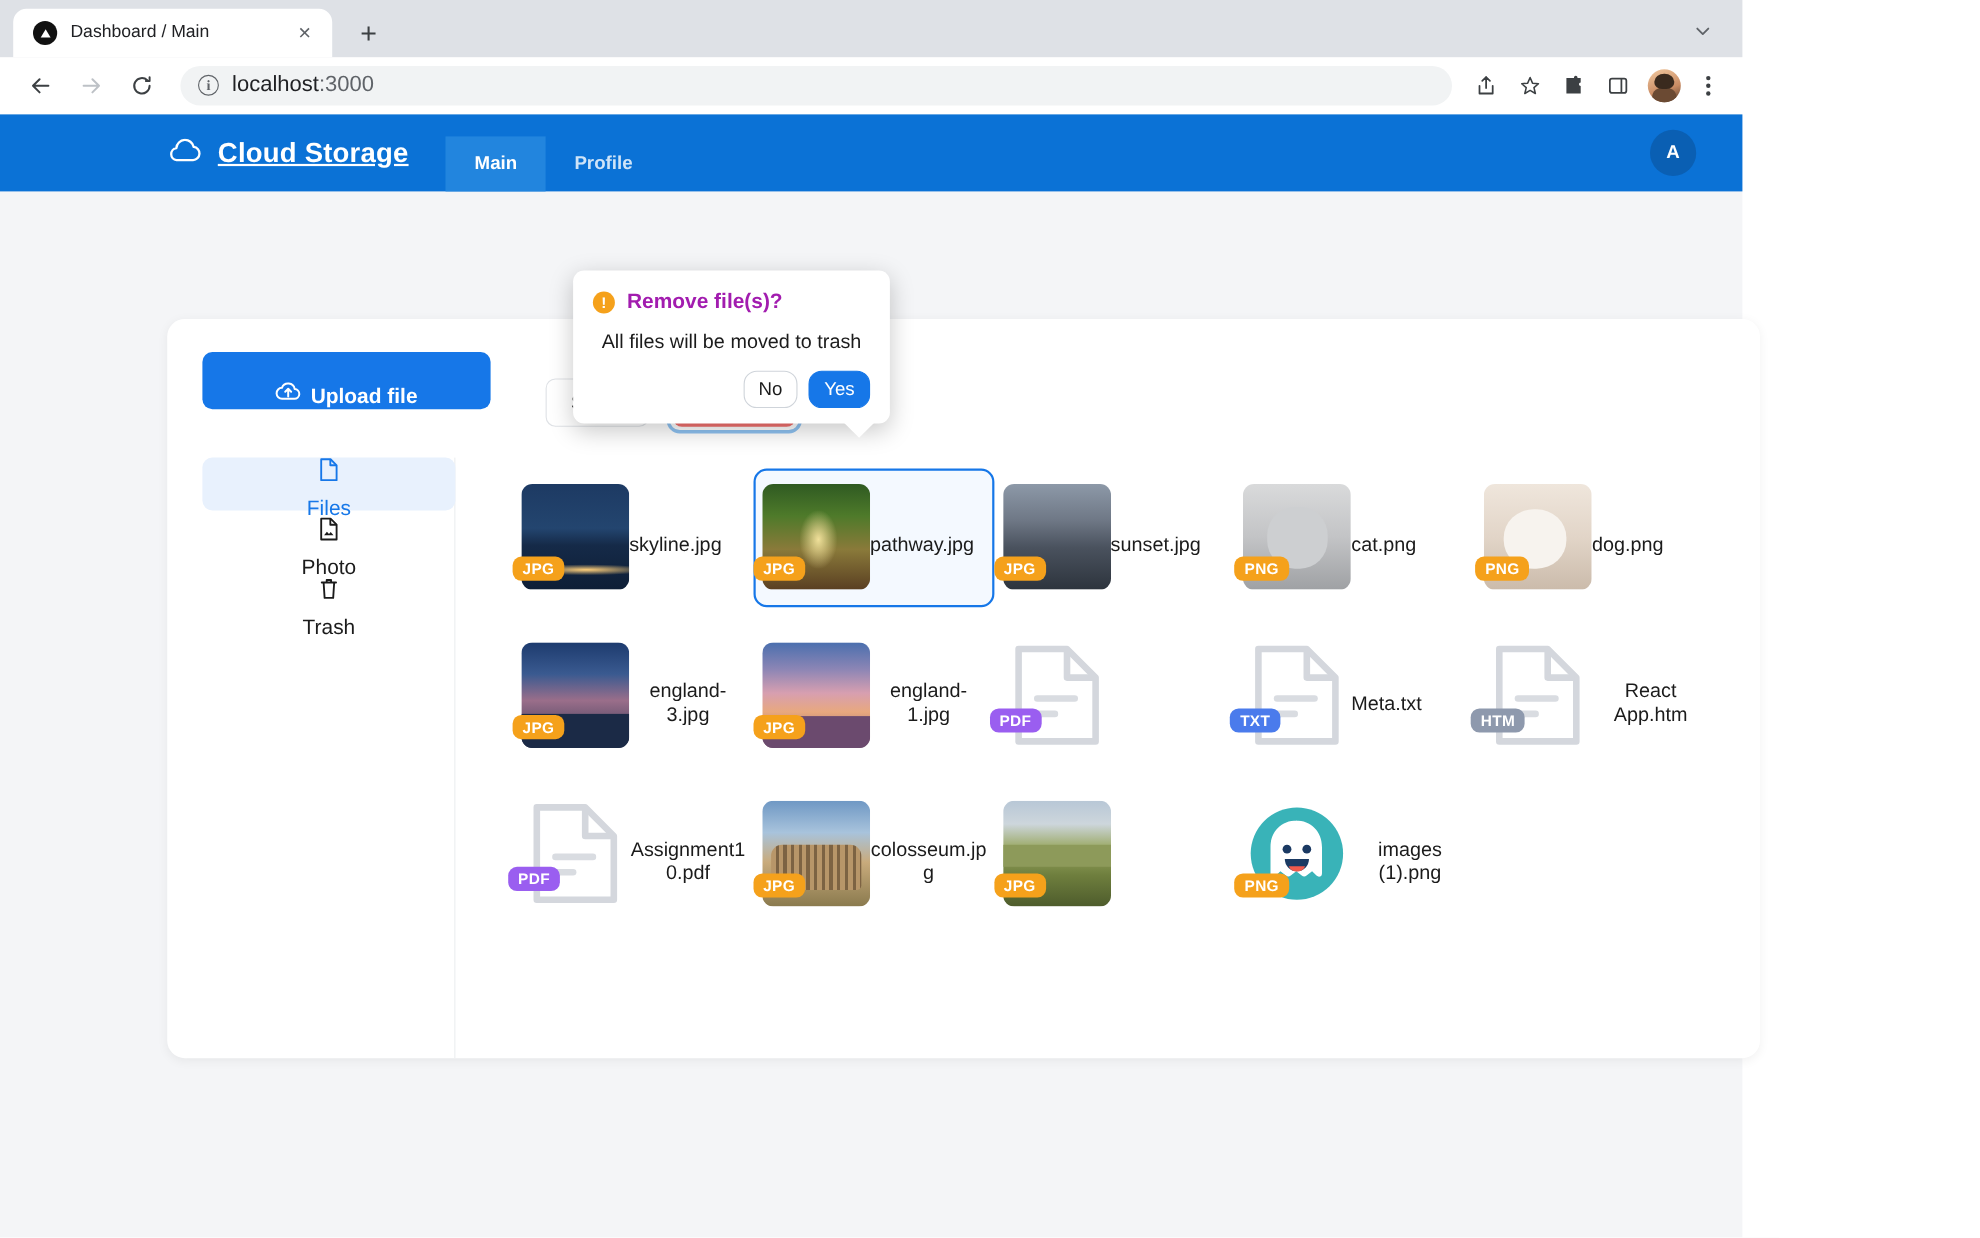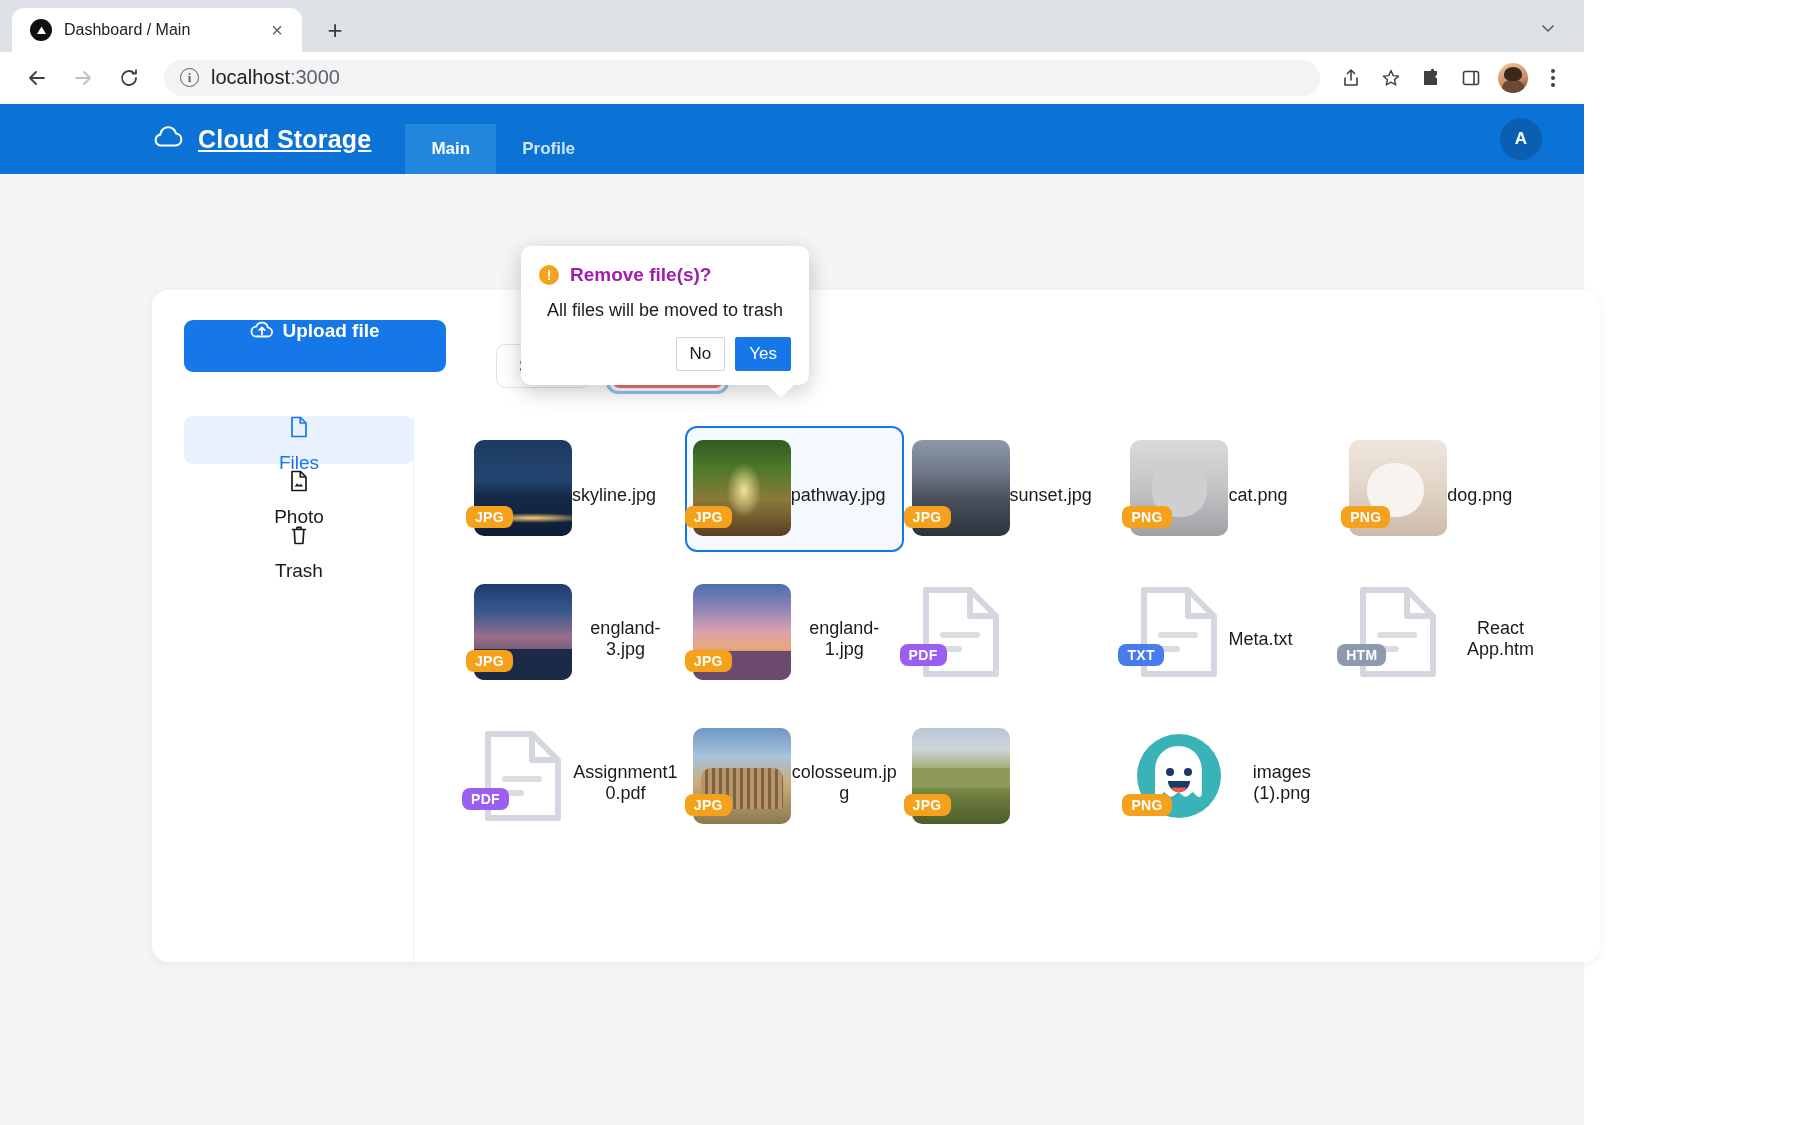--- a/index.html
+++ b/index.html
@@ -122,21 +122,21 @@
   .card {
     position: absolute; left: 152px; top: 186px; width: 1448px; height: 672px;
     background: #ffffff; border-radius: 16px;
     box-shadow: 0 2px 10px rgba(0,0,0,.06);
     display: flex; flex-direction: column; padding: 30px 0 0 0;
   }
   .card-top { display: flex; align-items: flex-start; padding: 0 32px; gap: 50px; }
   .btn-upload {
     width: 262px; height: 52px; background: #1677e8; color: #fff;
     border: none; border-radius: 9px; font-size: 19px; font-weight: bold;
-    display: flex; align-items: flex-start; justify-content: center; gap: 8px;
+    display: flex; align-items: flex-end; justify-content: center; gap: 8px;
     font-family: inherit; cursor: pointer;
   }
   .action-row { display: flex; align-items: center; gap: 16px; margin-top: 18px; }
   .btn-share {
     height: 44px; padding: 0 22px; background: #fff; border: 1px solid #dfe2e6;
     border-radius: 9px; font-size: 18px; color: #1b1b1b; font-family: inherit;
     display:flex; align-items:center; cursor: pointer;
   }
   .btn-remove-wrap {
     border: 3px solid #8fc3f2; border-radius: 12px; padding: 3px; position: relative;
@@ -237,21 +237,21 @@
   .pop-title-row { display: flex; align-items: center; gap: 11px; }
   .pop-warn {
     width: 20px; height: 20px; border-radius: 50%; background: #f5a11b;
     color: #fff; font-size: 14px; font-weight: bold; flex: none;
     display: flex; align-items: center; justify-content: center; line-height: 1;
   }
   .pop-title { font-size: 19px; font-weight: bold; color: #a21caf; }
   .pop-msg { font-size: 18px; color: #1b1b1b; margin-top: 14px; text-align: center; }
   .pop-actions { display: flex; justify-content: flex-end; gap: 10px; margin-top: 16px; }
   .pop-btn {
-    height: 34px; min-width: 48px; padding: 0 13px; border-radius: 2px;
+    height: 34px; min-width: 48px; padding: 0 13px; border-radius: 12px;
     font-size: 17px; font-family: inherit; cursor: pointer;
     display: flex; align-items: center; justify-content: center;
   }
   .pop-btn.no { background: #fff; border: 1px solid #cfd4da; color: #1b1b1b; }
   .pop-btn.yes { background: #1677e8; border: 1px solid #1677e8; color: #fff; }
 </style>
 </head>
 <body>
 
 <div class="browser">

